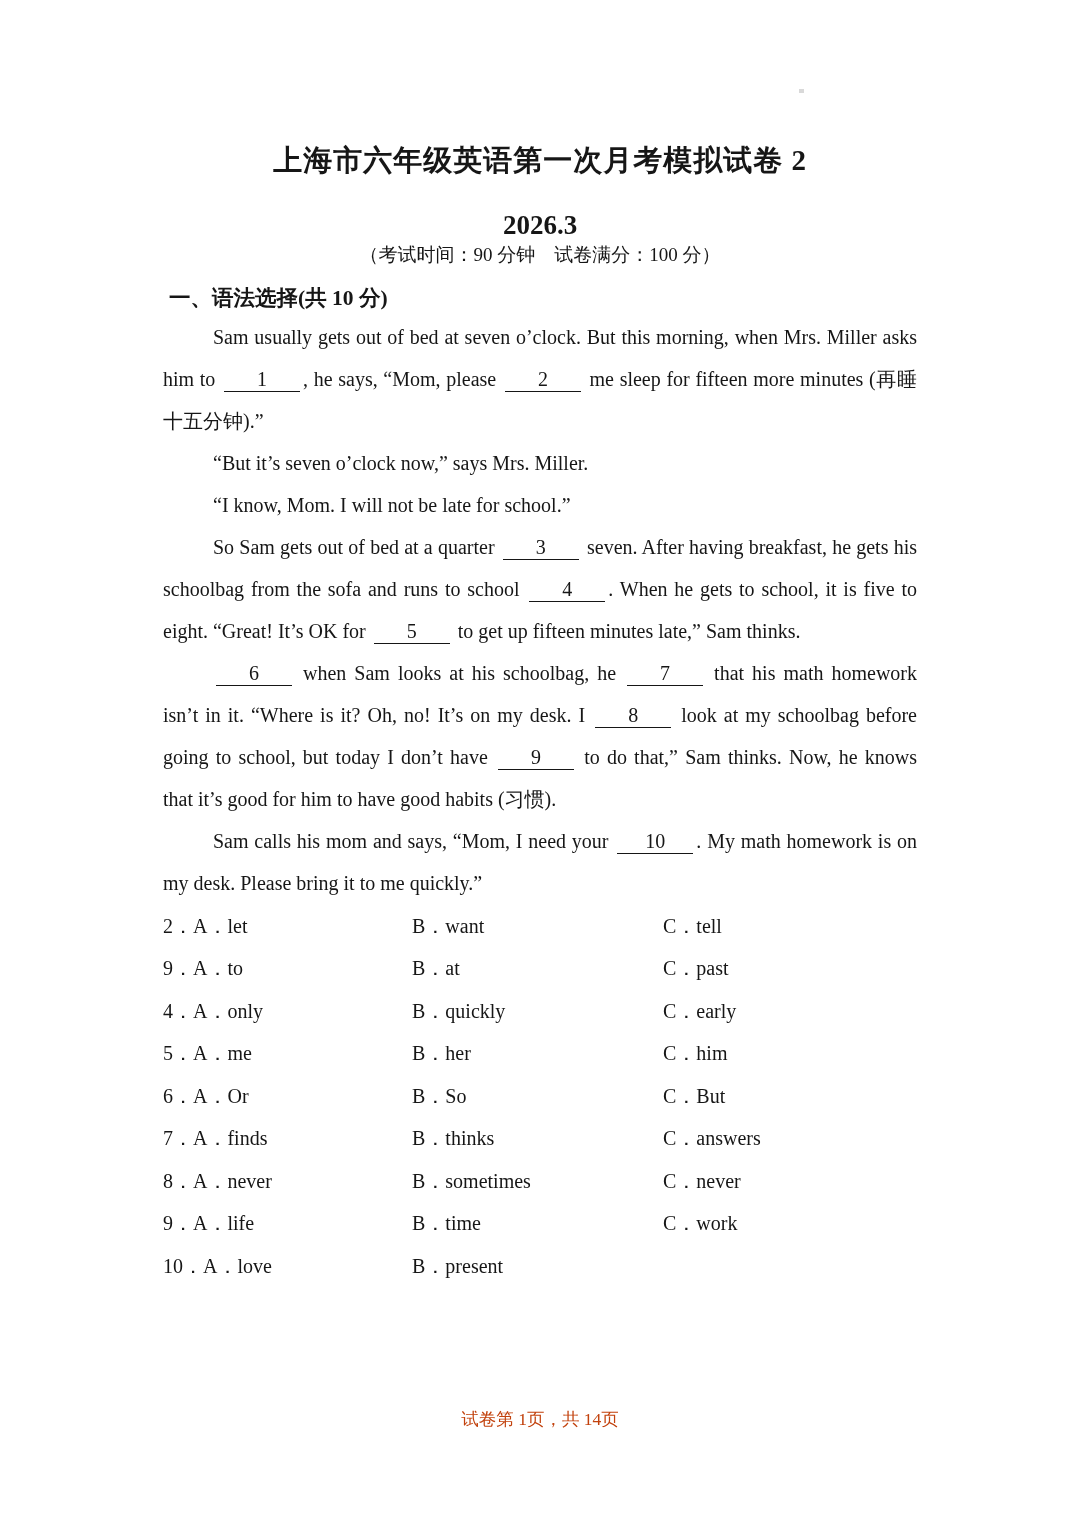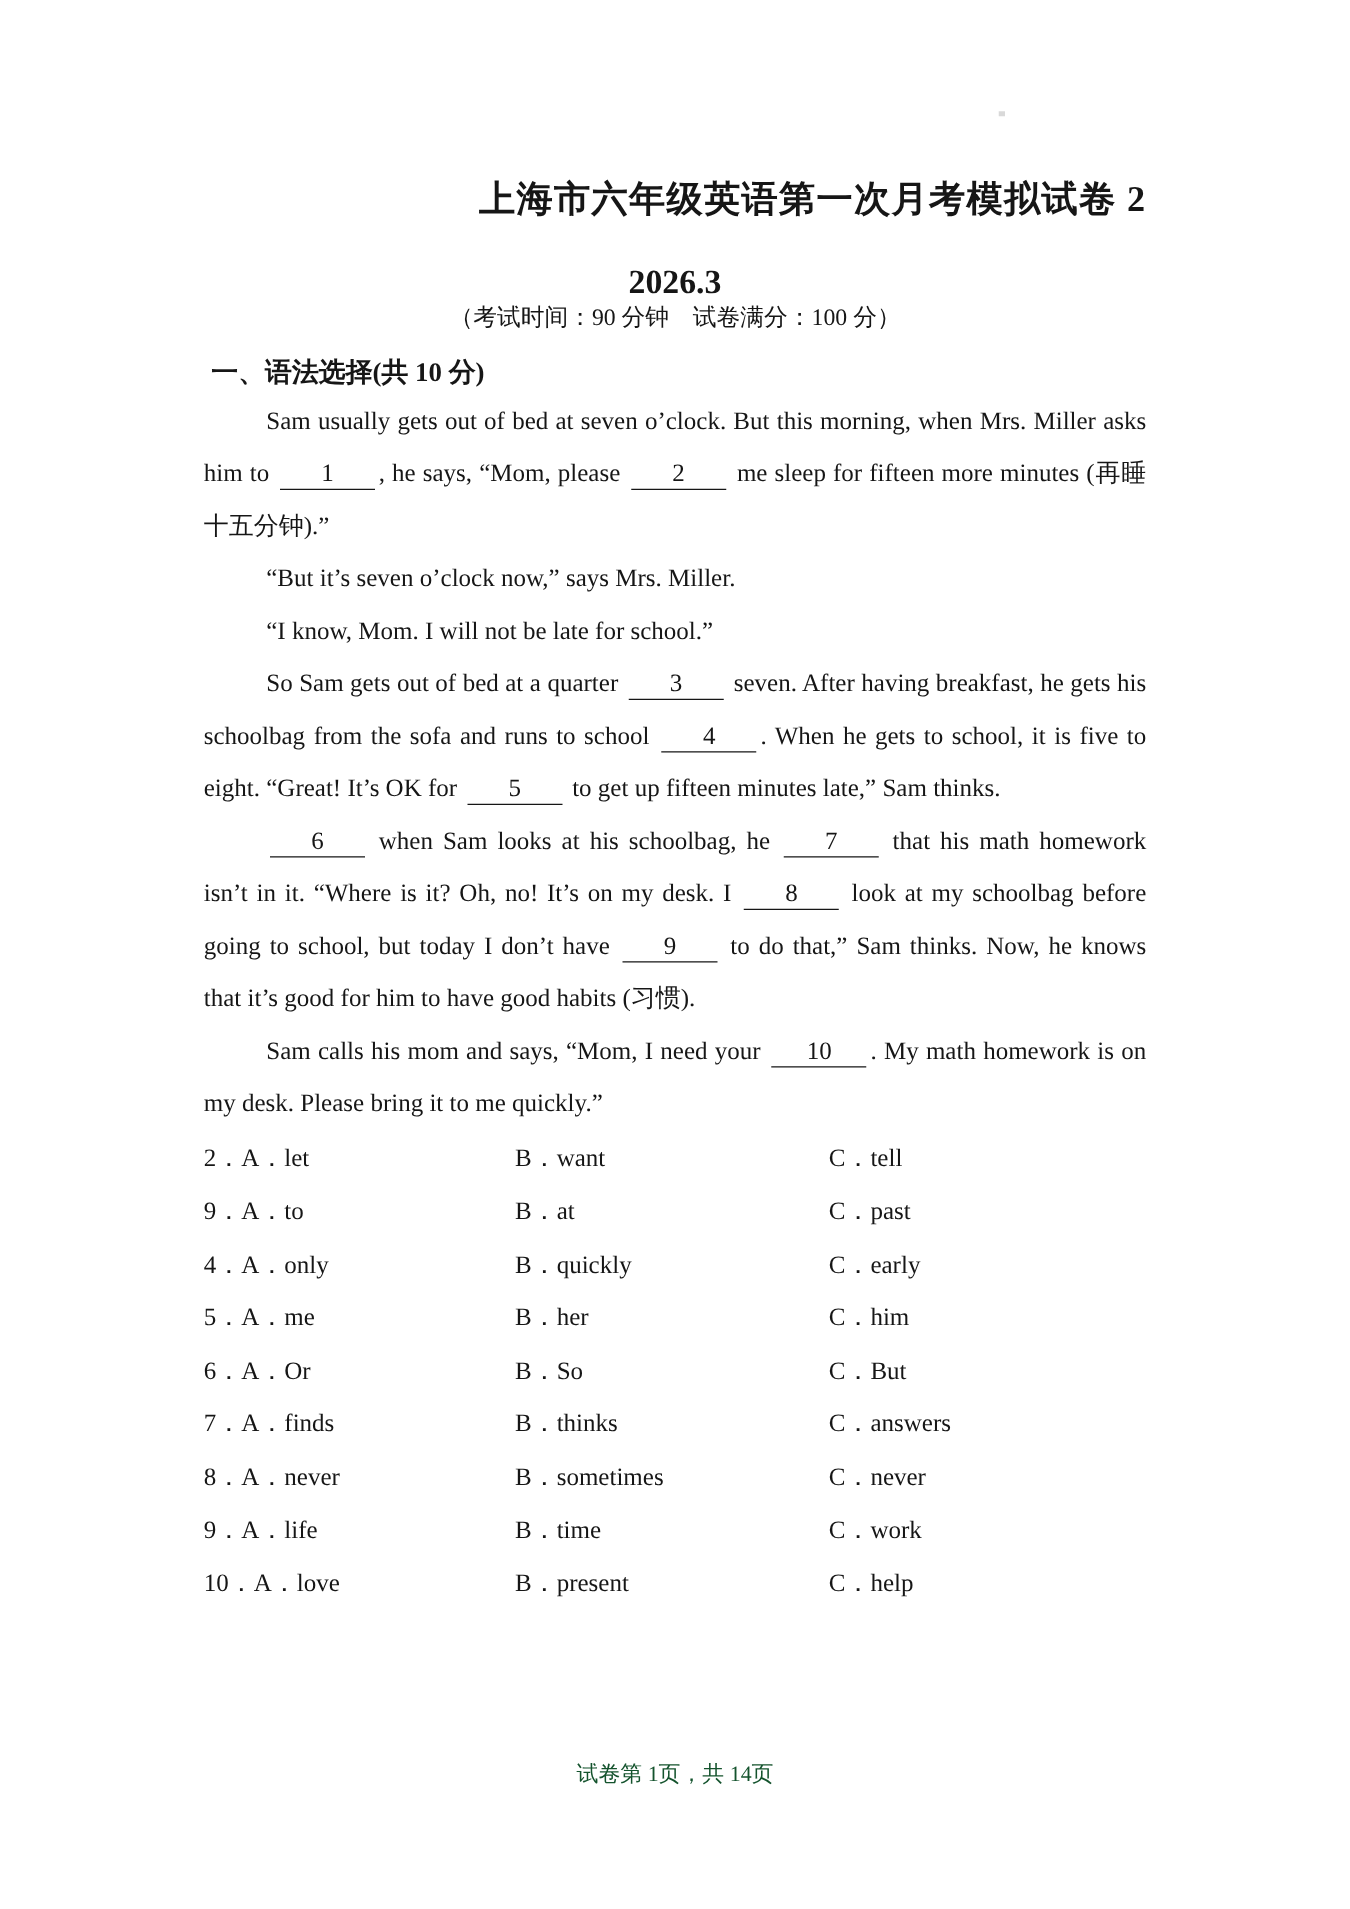--- a/index.html
+++ b/index.html
@@ -9,21 +9,21 @@
     width: 1080px;
     height: 1527px;
     margin: 0 auto;
     background: #ffffff;
     font-family: "Liberation Serif", "DejaVu Serif", serif;
     color: #161616;
     overflow: hidden;
   }
   .content { padding: 141px 163px 0 163px; }
   .doc-title {
-    text-align: right;
+    text-align: center;
     font-size: 29px;
     font-weight: bold;
     letter-spacing: 1px;
     line-height: 38px;
   }
   .doc-date {
     text-align: center;
     font-size: 27px;
     font-weight: bold;
     margin-top: 29px;
@@ -68,21 +68,21 @@
     font-size: 20px;
   }
   .opt-cell { white-space: nowrap; }
   .page-footer {
     position: absolute;
     left: 0;
     right: 0;
     top: 1407px;
     text-align: center;
     font-size: 17.5px;
-    color: #14532d;
+    color: #c2410c;
   }
   .artifact-dot {
     position: absolute;
     left: 799px;
     top: 89px;
     width: 5px;
     height: 4px;
     background: #c9c9c9;
     opacity: 0.7;
   }
@@ -142,18 +142,17 @@
           <div class="opt-cell">C．never</div>
         </div>
         <div class="opt-row">
           <div class="opt-cell">9．A．life</div>
           <div class="opt-cell">B．time</div>
           <div class="opt-cell">C．work</div>
         </div>
         <div class="opt-row">
           <div class="opt-cell">10．A．love</div>
           <div class="opt-cell">B．present</div>
-          <div class="opt-cell">C．help</div>
         </div>
       </div>
   </div>
   <div class="page-footer">试卷第 1页，共 14页</div>
 </div>
 
 </body></html>

